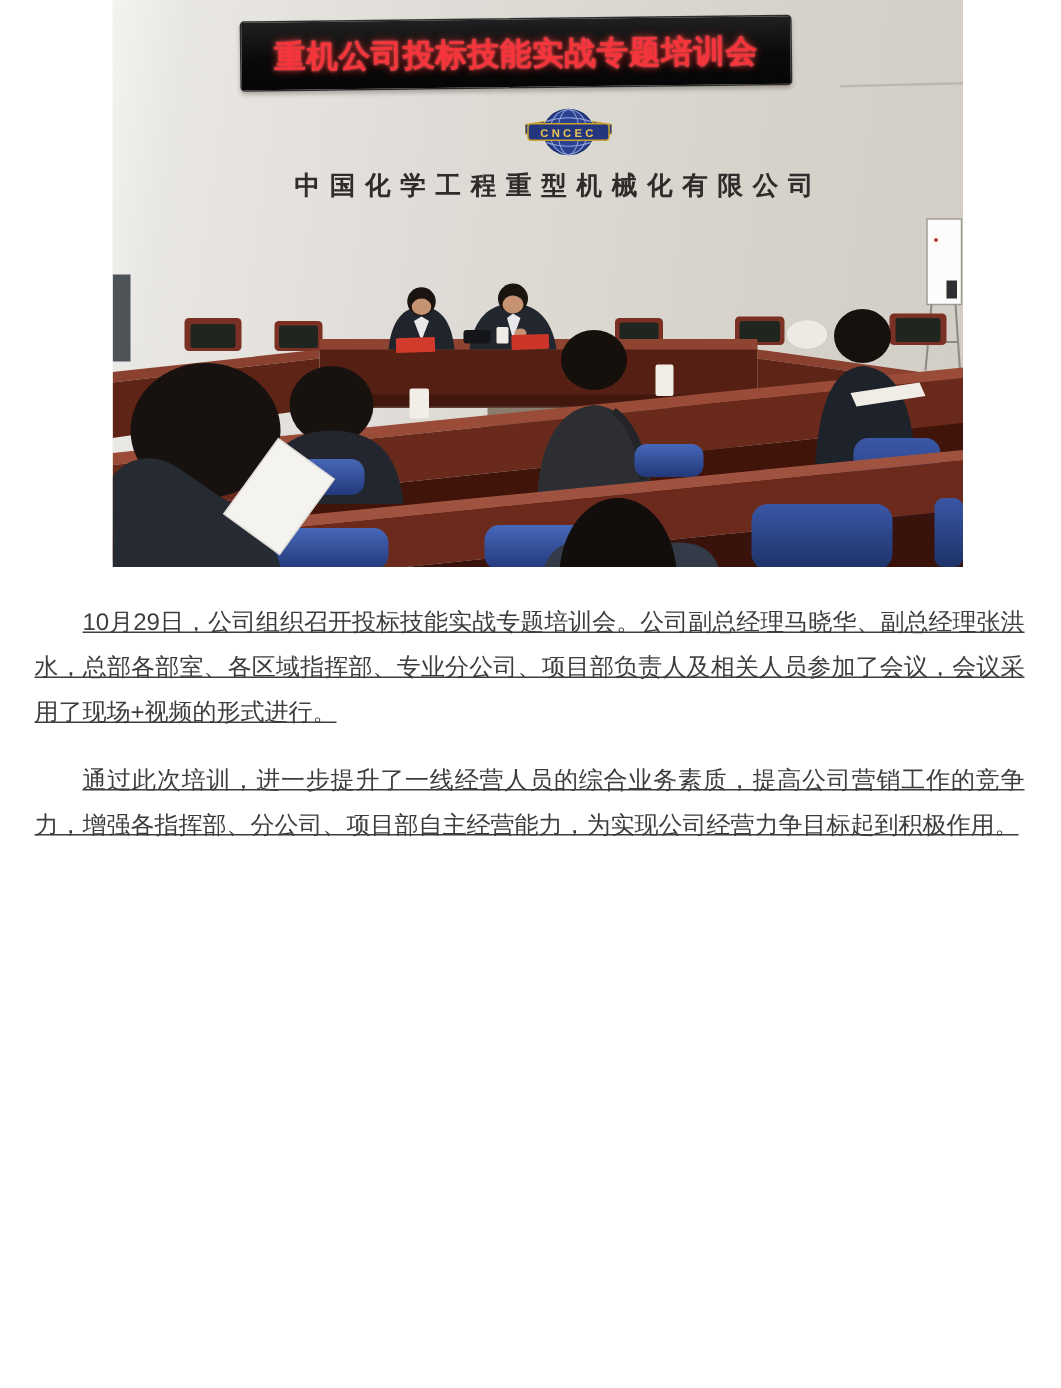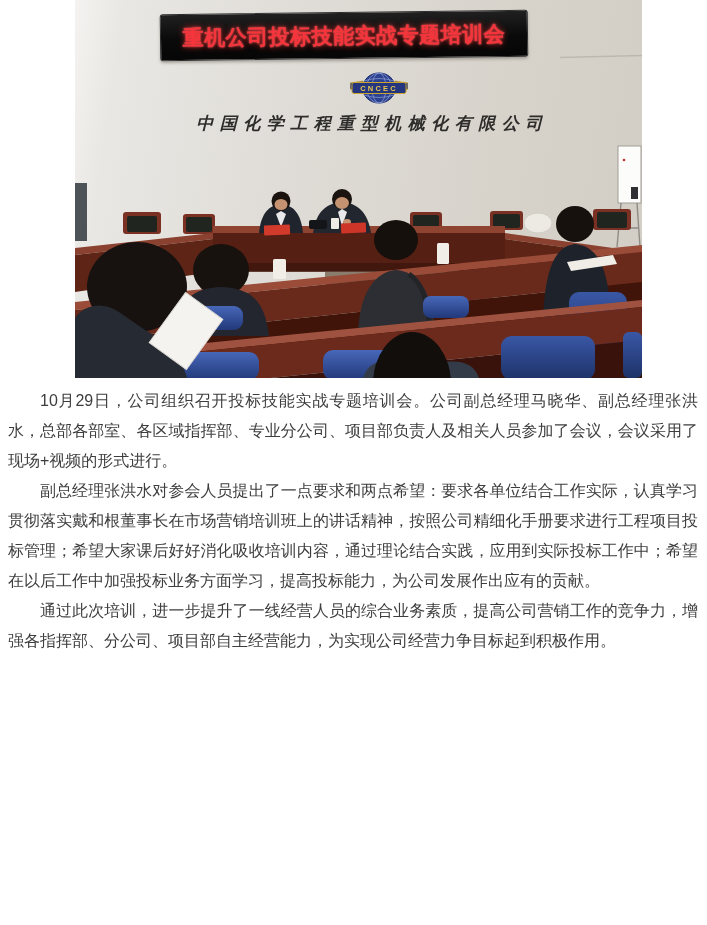--- a/index.html
+++ b/index.html
@@ -11,28 +11,28 @@
          background:linear-gradient(98deg,#f4f3f1 0%,#e9e7e3 8%,#dfdcd7 38%,#d7d3cb 72%,#d2cec6 100%);}
   .scene{position:absolute;left:0;top:0;width:567px;height:378px;display:block;}
   .banner{position:absolute;left:85px;top:12px;width:366px;height:45px;
           background:linear-gradient(#202020,#0a0a0a 55%,#060606);
           border:1px solid #2e2e2e;border-radius:3px;transform:rotate(-0.7deg);
           display:flex;align-items:center;justify-content:center;box-shadow:0 2px 3px rgba(70,60,50,.35);}
   .banner-text{color:#f5343c;font-size:21px;font-weight:bold;white-space:nowrap;letter-spacing:0.5px;
           text-shadow:0 0 6px rgba(255,45,45,.85),0 0 2px rgba(255,130,130,.9);}
   .logo{position:absolute;left:275px;top:70px;width:58px;height:36px;}
   .cn-name{position:absolute;left:14px;top:112px;width:100%;text-align:center;white-space:nowrap;
-          font-size:17px;font-weight:bold;letter-spacing:6.5px;color:#2e2d2b;font-style:italic;}
+          font-size:17px;font-weight:bold;letter-spacing:6.5px;color:#2e2d2b;}
   .en-name{position:absolute;left:14px;top:137px;width:100%;text-align:center;white-space:nowrap;
           font-size:7.2px;font-weight:bold;letter-spacing:.55px;word-spacing:2.5px;color:#67645e;}
 
   
   .article{padding:8px 9px 0 8px;font-size:16px;line-height:30px;color:#3d3d3d;
            text-align:justify;}
-  .article p{margin:0;text-indent:2em;}
+  .article p{margin:15px;text-indent:2em;text-decoration:underline;}
 </style>
 </head>
 <body>
 
 <div class="page">
 
   <figure class="photo">
 
     <svg class="scene" viewBox="0 0 567 378">
       <defs>
@@ -181,17 +181,16 @@
       <path d="M14,11 Q29,6 44,11 M14,25 Q29,30 44,25" stroke="#8fa0d8" stroke-width="0.7" fill="none"></path>
       <rect x="2" y="12.5" width="54" height="11" rx="2" fill="#23367e" stroke="#caa42f" stroke-width="1"></rect>
       <text x="29" y="21" text-anchor="middle" font-size="7.5" font-weight="bold" fill="#e9c64e" letter-spacing="2.2" font-family="&quot;Liberation Sans&quot;,&quot;DejaVu Sans&quot;,sans-serif">CNCEC</text>
     </svg>
 
     <div class="cn-name">中国化学工程重型机械化有限公司</div>
   </figure>
 
   <div class="article">
     <p>10月29日，公司组织召开投标技能实战专题培训会。公司副总经理马晓华、副总经理张洪水，总部各部室、各区域指挥部、专业分公司、项目部负责人及相关人员参加了会议，会议采用了现场+视频的形式进行。</p>
-    <p>副总经理张洪水对参会人员提出了一点要求和两点希望：要求各单位结合工作实际，认真学习贯彻落实戴和根董事长在市场营销培训班上的讲话精神，按照公司精细化手册要求进行工程项目投标管理；希望大家课后好好消化吸收培训内容，通过理论结合实践，应用到实际投标工作中；希望在以后工作中加强投标业务方面学习，提高投标能力，为公司发展作出应有的贡献。</p>
     <p>通过此次培训，进一步提升了一线经营人员的综合业务素质，提高公司营销工作的竞争力，增强各指挥部、分公司、项目部自主经营能力，为实现公司经营力争目标起到积极作用。</p>
   </div>
 
 </div>
 
 </body></html>

